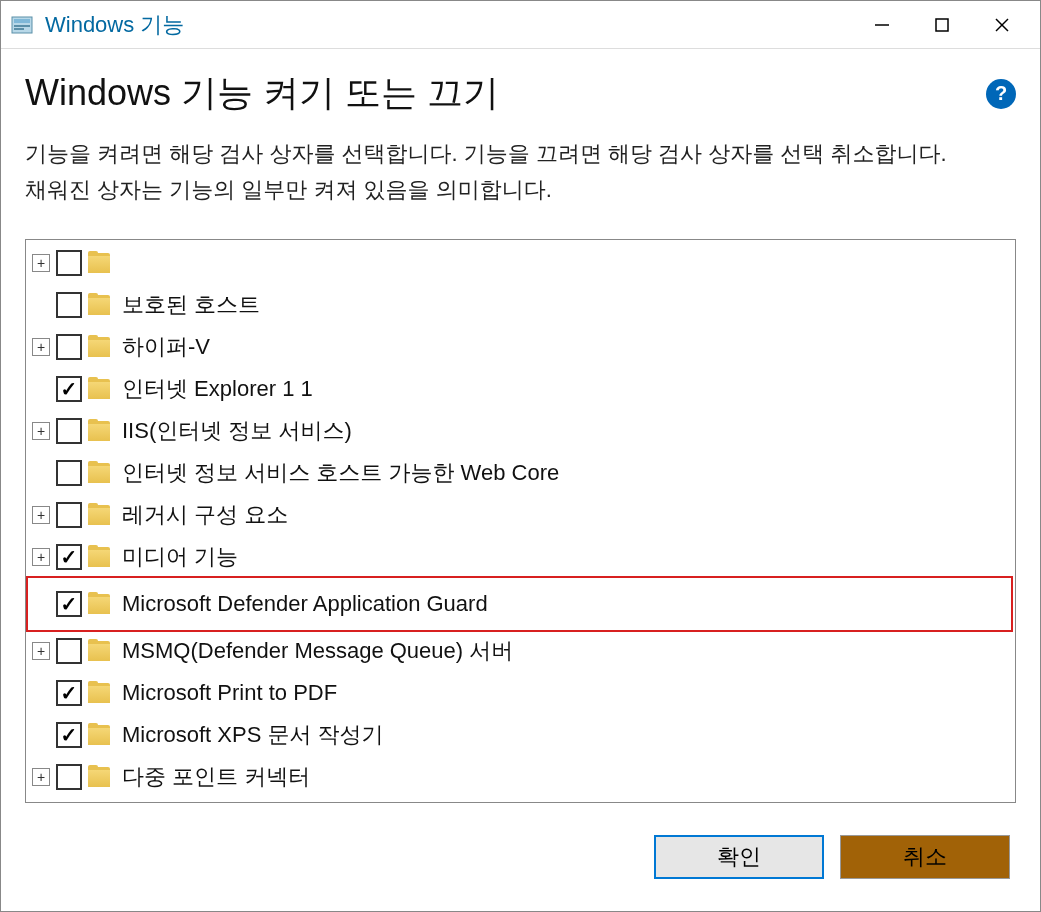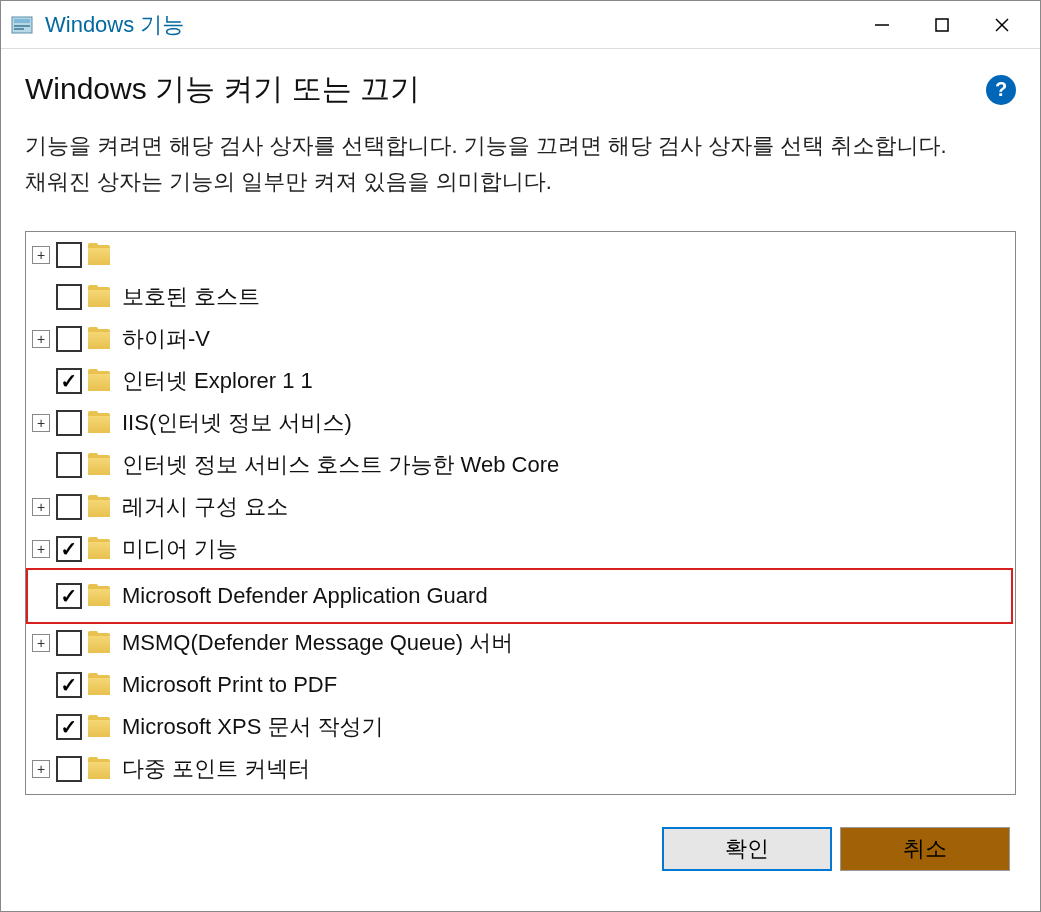--- a/index.html
+++ b/index.html
@@ -54,21 +54,21 @@
     .content {
       padding: 20px 24px 12px 24px;
     }
     .heading-row {
       display: flex;
       align-items: center;
       justify-content: space-between;
       margin-bottom: 18px;
     }
     .heading {
-      font-size: 30px;
+      font-size: 36px;
       font-weight: 400;
       color: #111;
     }
     .help-icon {
       width: 30px;
       height: 30px;
       background: #0067b8;
       color: #fff;
       border-radius: 50%;
       display: flex;
@@ -157,21 +157,21 @@
     }
     .highlighted {
       border: 2px solid #d82020;
       margin: -2px 2px -2px 0;
       padding-left: 4px;
       height: 56px;
     }
     .footer {
       display: flex;
       justify-content: flex-end;
-      gap: 8px;
+      gap: 16px;
       padding: 18px 30px 10px 0;
       margin-top: 14px;
     }
     .btn {
       width: 170px;
       height: 44px;
       border: 1px solid #999;
       background: #a16207;
       font-size: 22px;
       cursor: pointer;

